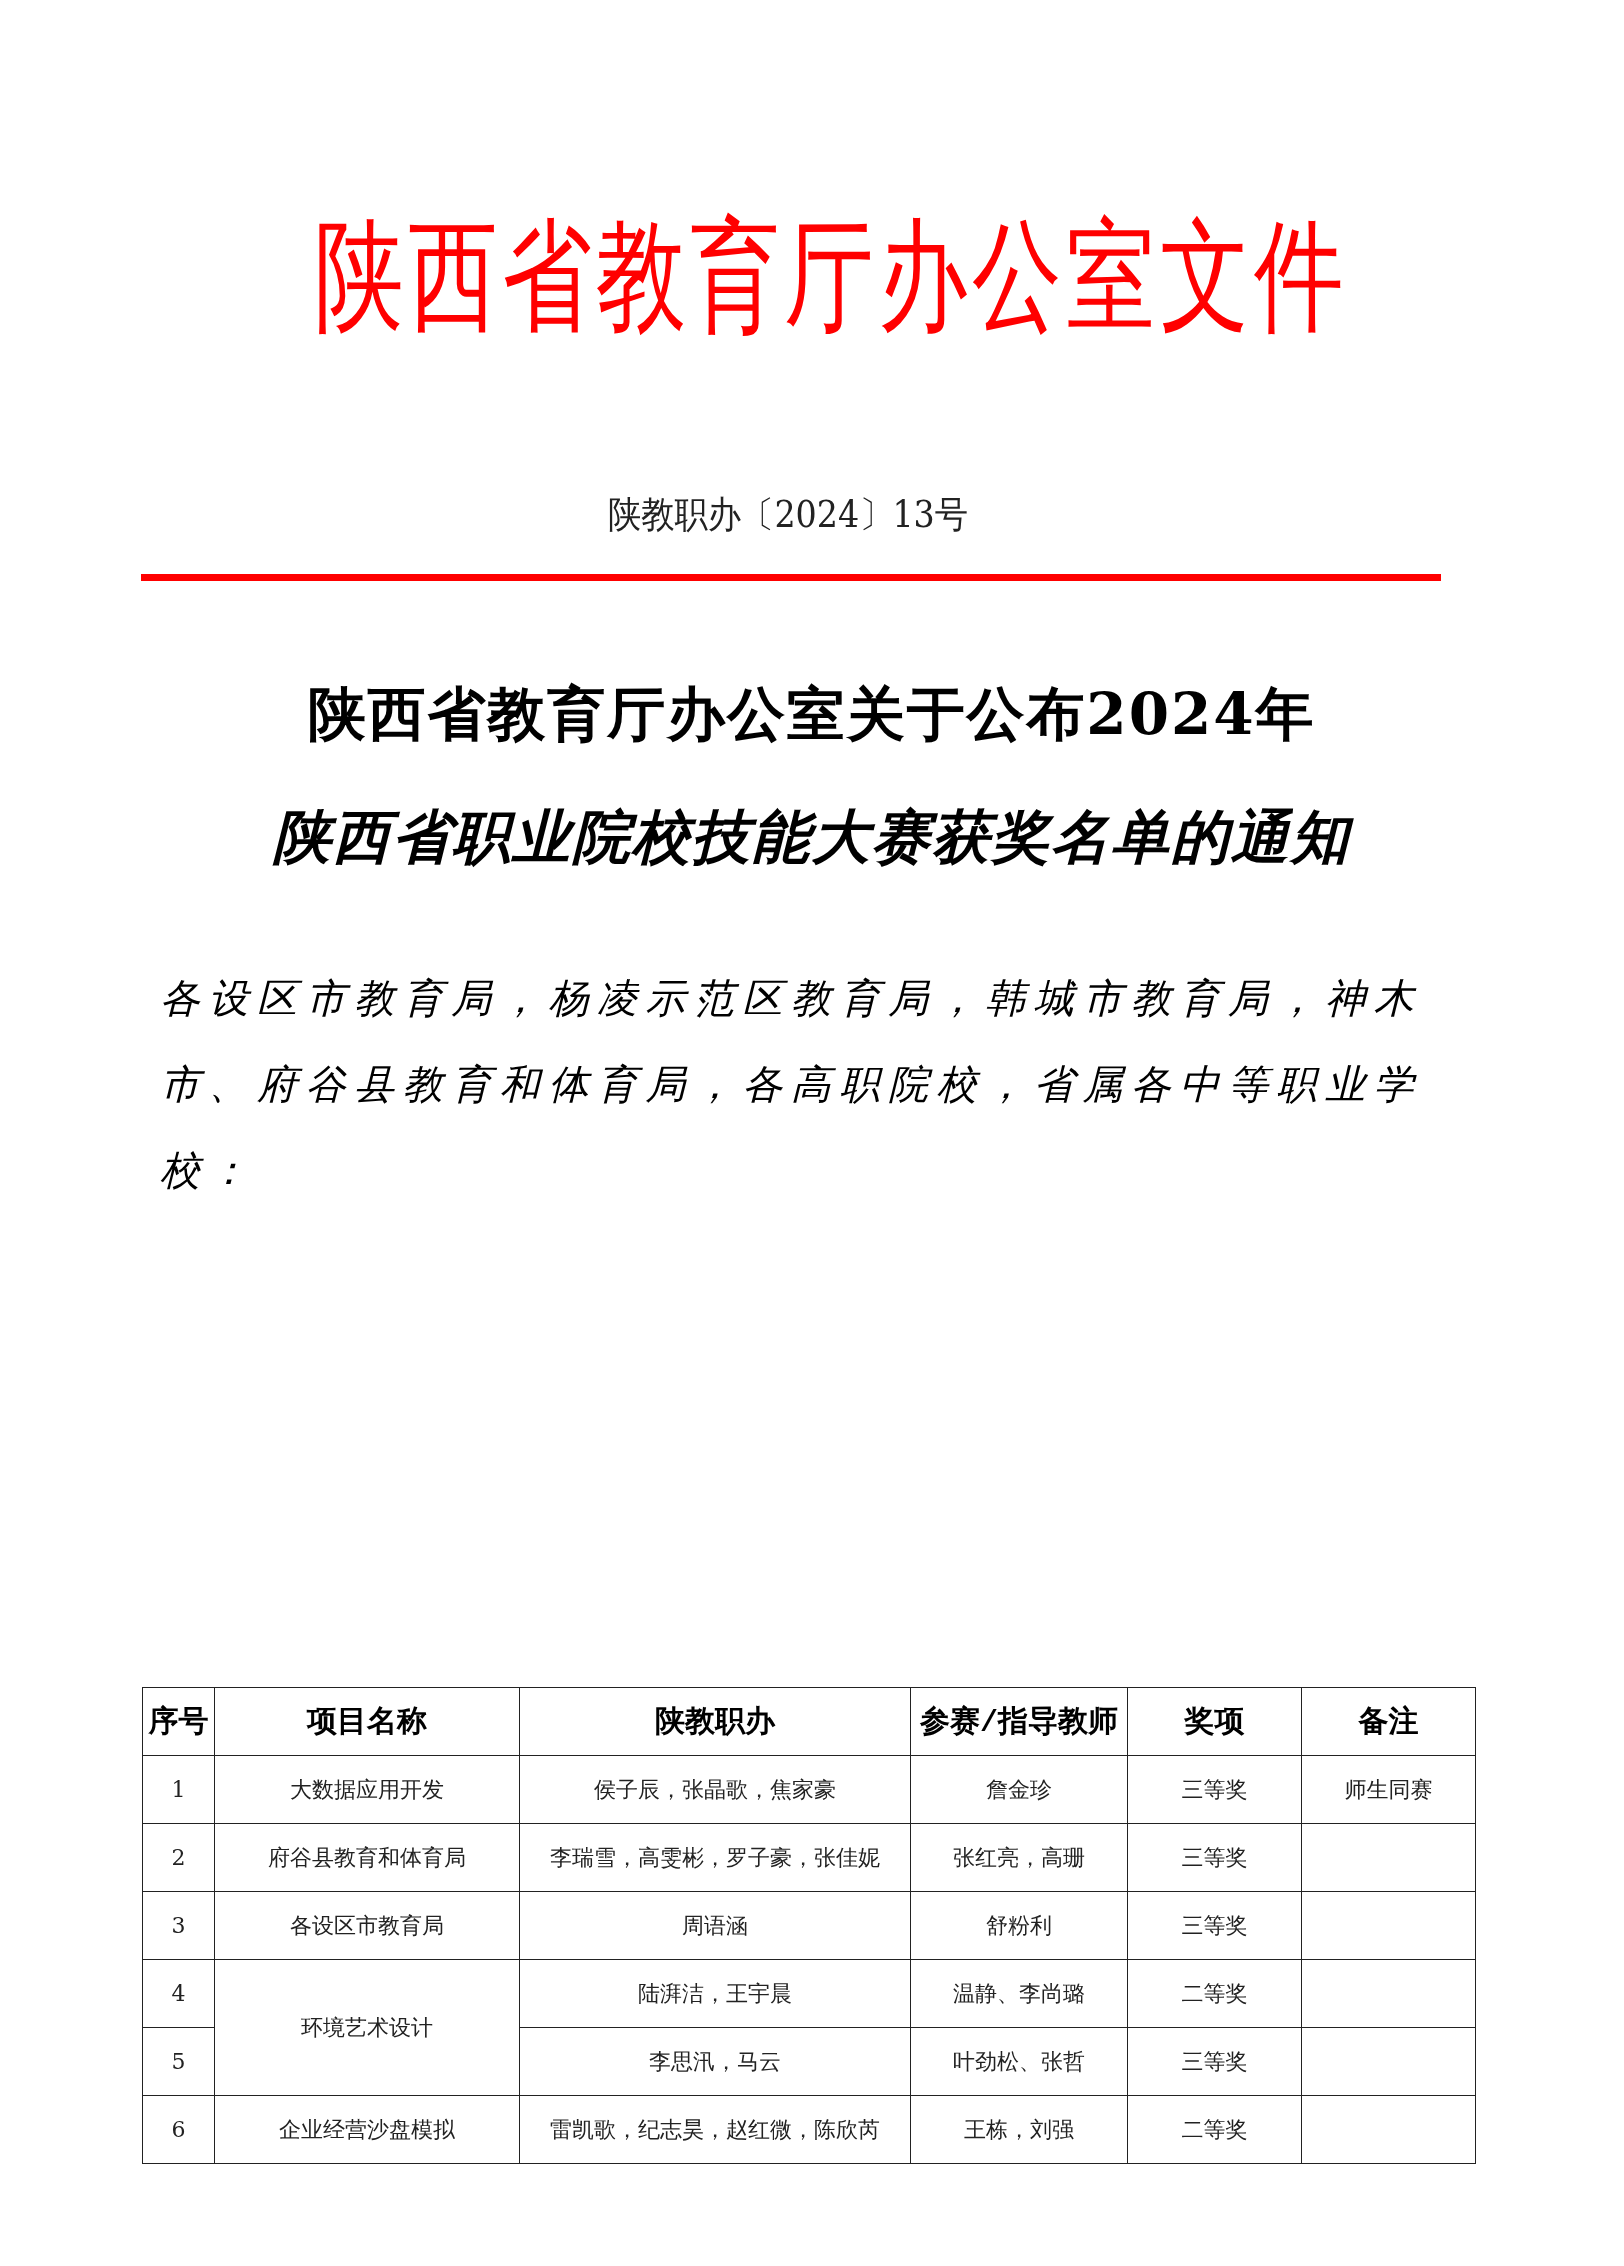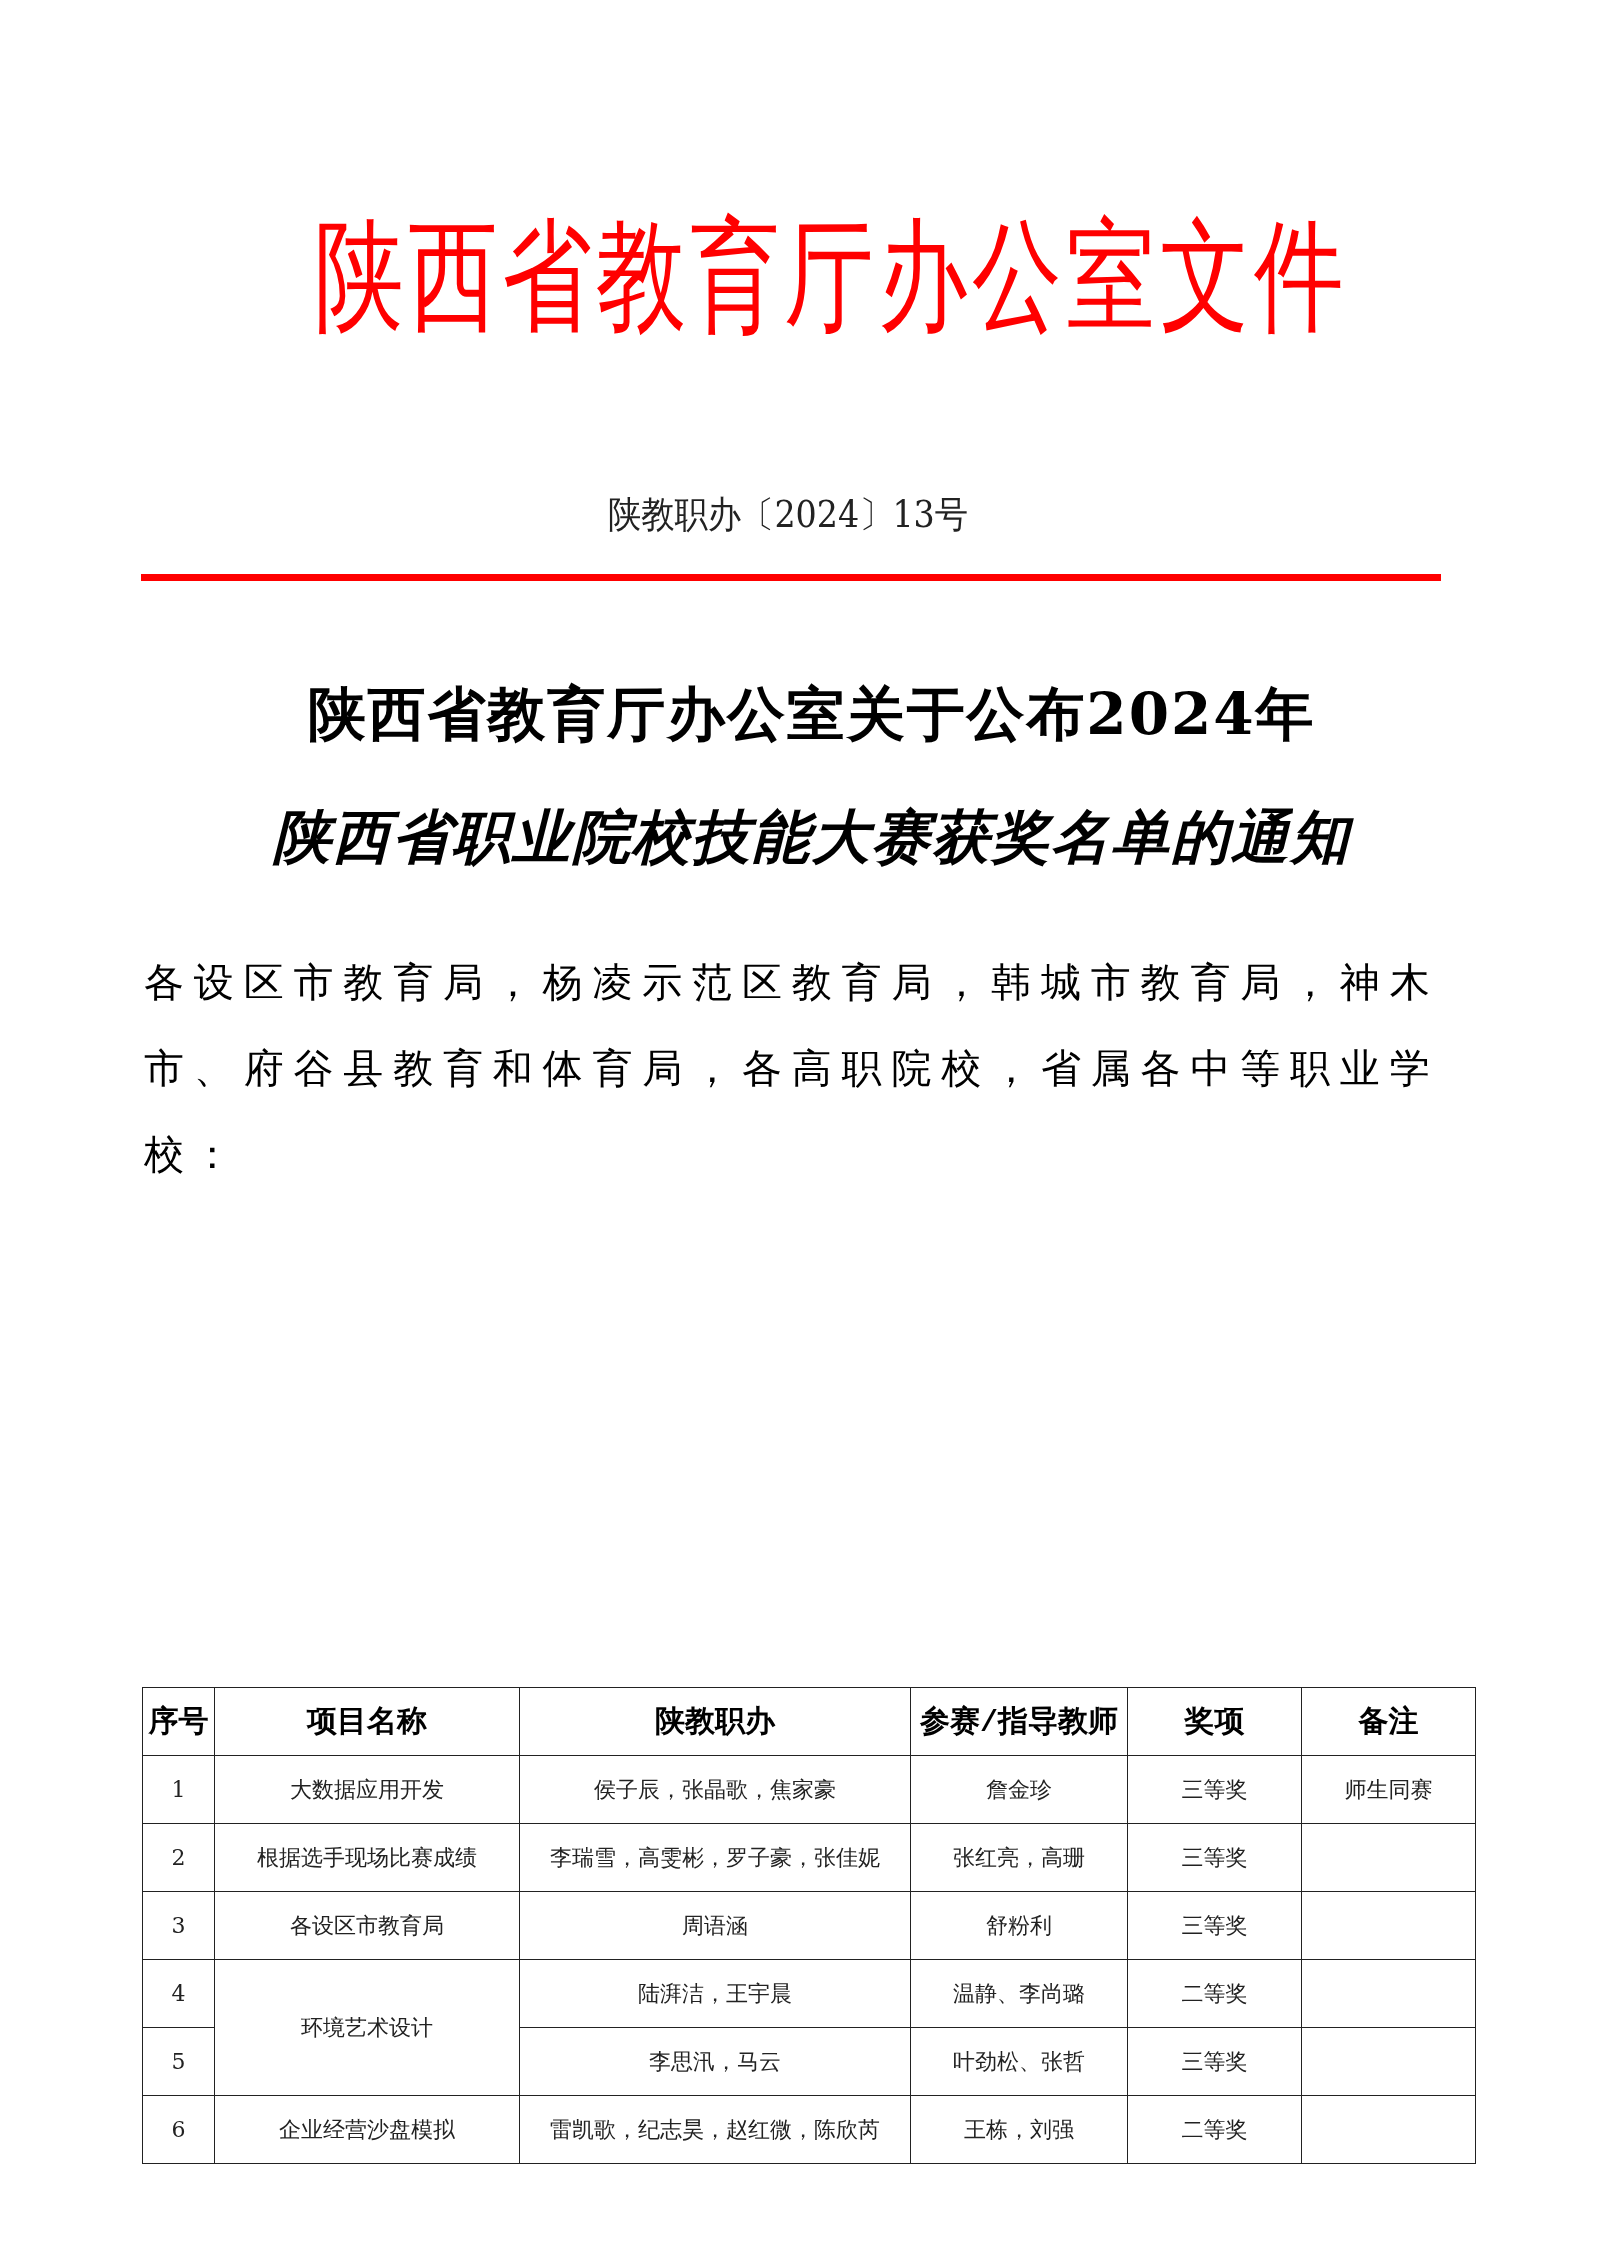--- a/index.html
+++ b/index.html
@@ -27,21 +27,21 @@
     font-size: 58px; line-height: 83px; font-weight: bold; white-space: nowrap;
     letter-spacing: 1.9px;
   }
   .title-line.l1 { top: 673px; }
   .title-line.l2 { top: 796px; font-style: italic; }
   .body-text {
     left: 144px; top: 939px; width: 1294px;
     font-size: 40px; line-height: 86px; letter-spacing: 8.3px;
     text-align: justify; text-align-last: left;
   }
-  .body-text p { margin: 0; }
+  .body-text p { margin: 16px; font-style: italic; }
   .body-text .indent { text-indent: 93px; }
   table.awards {
     position: absolute; left: 142px; top: 1687px;
     border-collapse: collapse; table-layout: fixed;
     font-size: 22px; text-align: center;
   }
   table.awards td, table.awards th {
     border: 1.9px solid #222; height: 67px; padding: 0 3.7px;
     vertical-align: middle; white-space: nowrap; overflow: hidden;
   }
@@ -85,21 +85,21 @@
     <tr>
       <td>1</td>
       <td>大数据应用开发</td>
       <td>侯子辰，张晶歌，焦家豪</td>
       <td>詹金珍</td>
       <td>三等奖</td>
       <td>师生同赛</td>
     </tr>
     <tr>
       <td>2</td>
-      <td>根据选手现场比赛成绩</td>
+      <td>府谷县教育和体育局</td>
       <td>李瑞雪，高雯彬，罗子豪，张佳妮</td>
       <td>张红亮，高珊</td>
       <td>三等奖</td>
       <td></td>
     </tr>
     <tr>
       <td>3</td>
       <td>各设区市教育局</td>
       <td>周语涵</td>
       <td>舒粉利</td>

